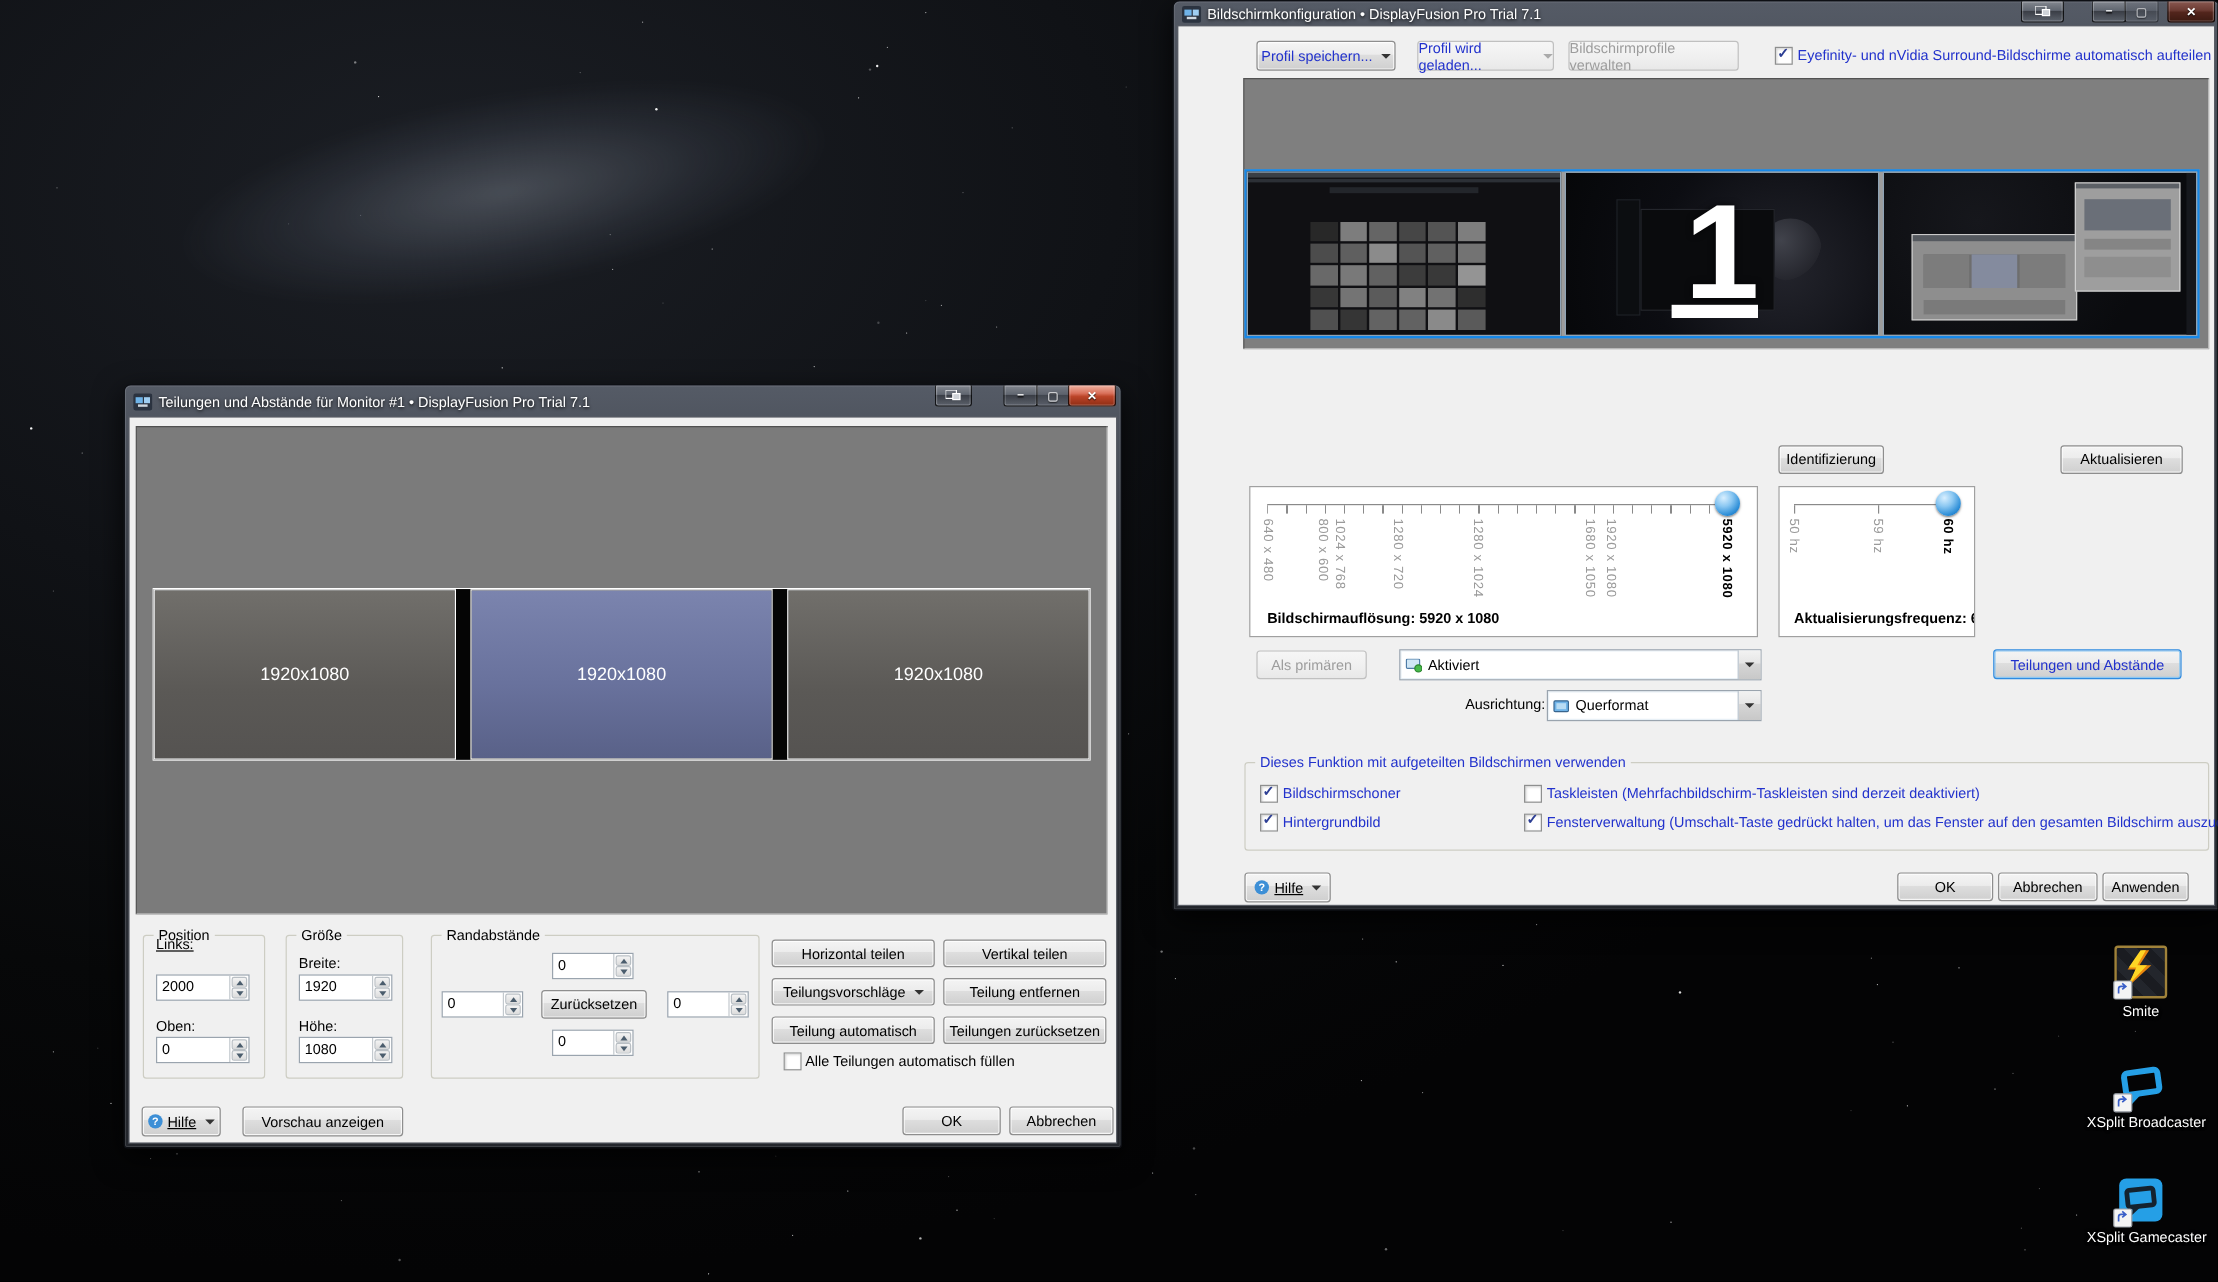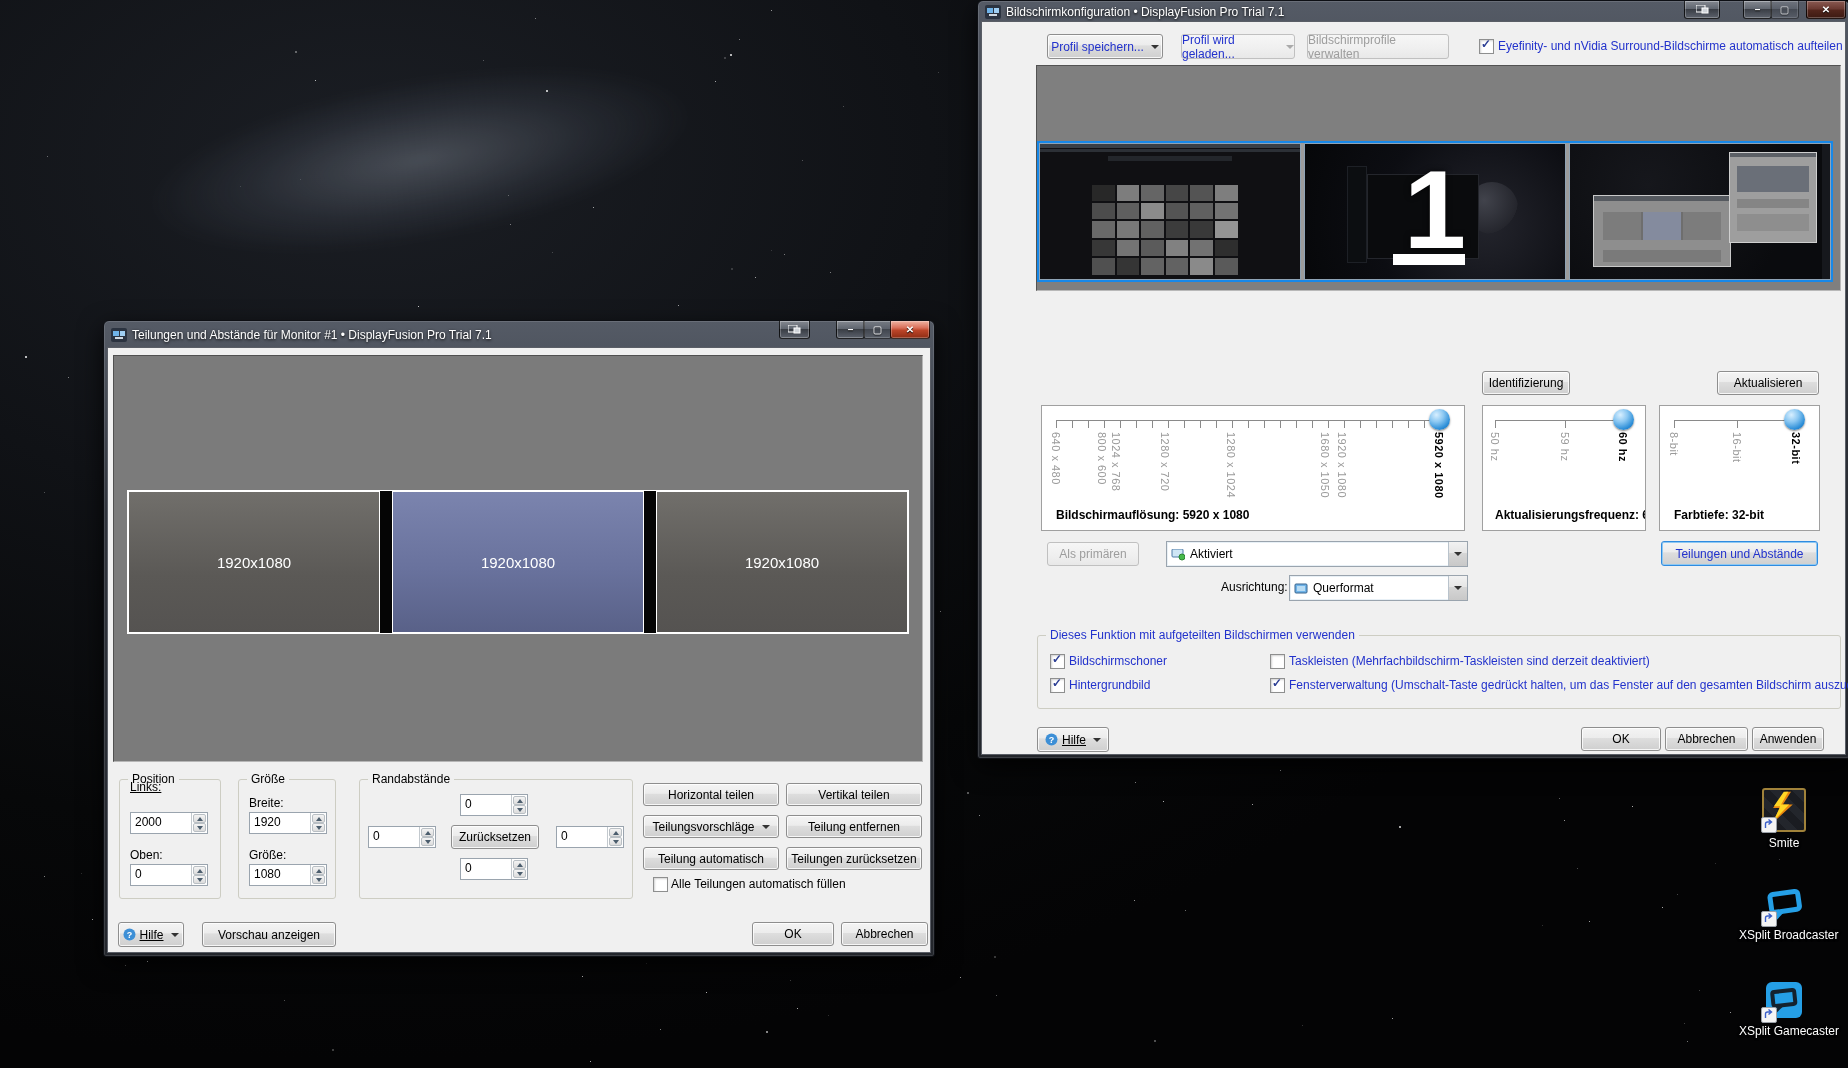--- a/index.html
+++ b/index.html
@@ -388,32 +388,20 @@
         <div style="position:absolute;left:70px;top:0;width:1px;height:7px;background:#8a8a8a;"></div>
         <div class="endtick"></div>
       </div>
       <div class="ball" style="left:130px;top:3px;"></div>
       <span class="vlabel" style="left:6px;top:26px;">50 hz</span>
       <span class="vlabel" style="left:76px;top:26px;">59 hz</span>
       <span class="vlabel sel" style="left:134px;top:26px;">60 hz</span>
       <div class="slider-caption" style="left:12px;bottom:8px;">Aktualisierungsfrequenz: 60 hz</div>
     </div>
 
-    <div class="slider-panel" style="left:681px;top:404px;width:159px;height:124px;">
-      <div class="ruler" style="left:14px;top:14px;width:122px;background:none;">
-        <div style="position:absolute;left:0;top:0;width:1px;height:7px;background:#8a8a8a;"></div>
-        <div style="position:absolute;left:63px;top:0;width:1px;height:7px;background:#8a8a8a;"></div>
-        <div class="endtick"></div>
-      </div>
-      <div class="ball" style="left:124px;top:3px;"></div>
-      <span class="vlabel" style="left:8px;top:26px;">8-bit</span>
-      <span class="vlabel" style="left:71px;top:26px;">16-bit</span>
-      <span class="vlabel sel" style="left:130px;top:26px;">32-bit</span>
-      <div class="slider-caption" style="left:14px;bottom:8px;">Farbtiefe: 32-bit</div>
-    </div>
 
     <div class="btn disabled" style="left:69px;top:541px;width:90px;height:22px;">
       <span>Als primären</span>
     </div>
     <div class="combo" style="left:188px;top:540px;width:300px;height:24px;">
       <span class="mini-ico">
         <svg width="14" height="12" viewBox="0 0 14 12">
             <rect x="1" y="0" width="11" height="8" rx="1" fill="#cfe6f5" stroke="#4e7ba6"></rect>
             <circle cx="11" cy="8" r="3" fill="#46b94a" stroke="#2c8530"></circle>
           </svg>
@@ -549,21 +537,21 @@
         <span class="val">1920</span>
         <span class="arrows">
             <div>
               <span class="tri-up"></span>
             </div>
             <div>
               <span class="tri-dn"></span>
             </div>
           </span>
       </div>
-      <span class="cb-label" style="left:10px;top:68px;">Größe:</span>
+      <span class="cb-label" style="left:10px;top:68px;">Höhe:</span>
       <div class="spin" style="left:10px;top:84px;width:76px;">
         <span class="val">1080</span>
         <span class="arrows">
             <div>
               <span class="tri-up"></span>
             </div>
             <div>
               <span class="tri-dn"></span>
             </div>
           </span>

